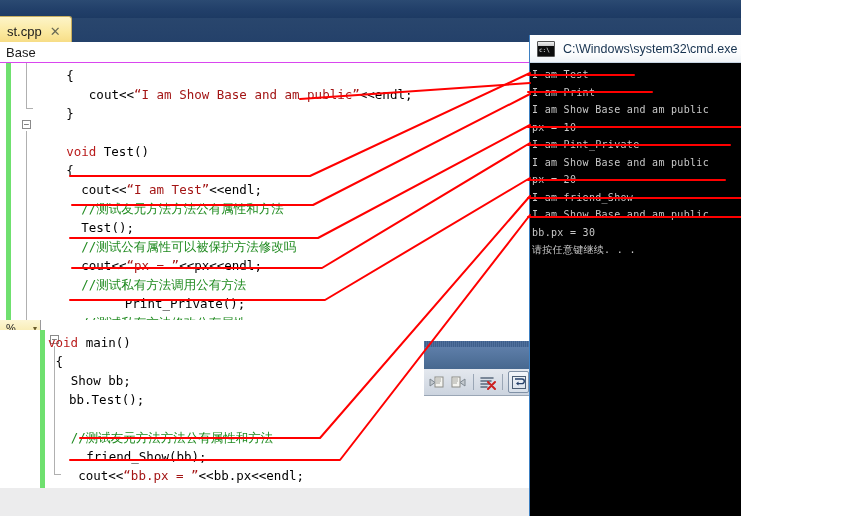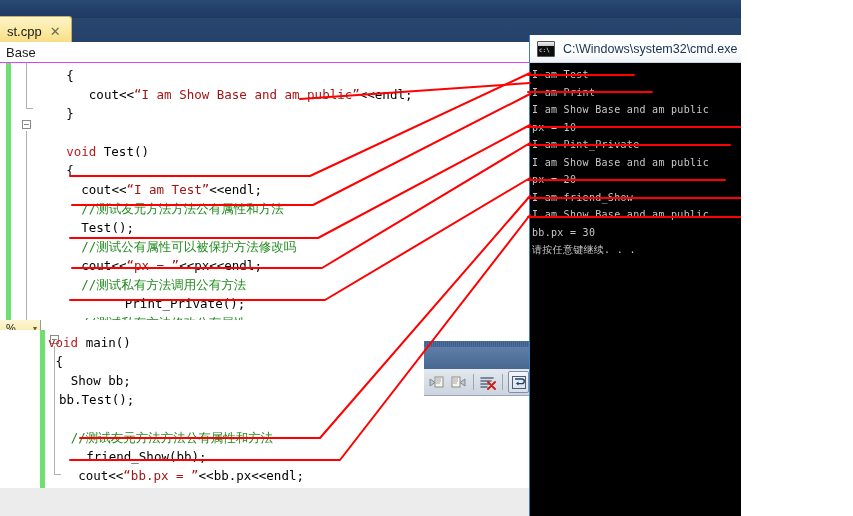--- a/index.html
+++ b/index.html
@@ -229,21 +229,21 @@
 
   <div class="editor-bottom">
     <div class="chbar" style="left:40px;top:0;height:158px;"></div>
     <div class="foldbox" style="left:50px;top:5px;">–</div>
     <div class="foldline" style="left:54px;top:16px;height:128px;"></div>
     <div class="foldtick" style="left:54px;top:144px;width:7px;"></div>
     <div id="code-bottom">
         <div class="code" style="left: 48px; top: 3px;"><span class="kw">void</span><span> main()</span></div>
         <div class="code" style="left: 55.55px; top: 22px;"><span>{</span></div>
         <div class="code" style="left: 70.65px; top: 41px;"><span>Show bb;</span></div>
-        <div class="code" style="left: 59px; top: 60px;"><span>bb.Test();</span></div>
+        <div class="code" style="left: 69px; top: 60px;"><span>bb.Test();</span></div>
         <div class="code" style="left: 70.65px; top: 98px;"><span class="cmt">//测试友元方法方法公有属性和方法</span></div>
         <div class="code" style="left: 70.65px; top: 117px; margin-left: 8px;"><span> friend_Show(bb);</span></div>
         <div class="code" style="left: 70.65px; top: 136px;"><span> cout&lt;&lt;</span><span class="str">“bb.px = ”</span><span>&lt;&lt;bb.px&lt;&lt;endl;</span></div>
       </div>
   </div>
 
   <div class="vs-panelhdr"></div>
   <div class="vs-panelhdr2"></div>
   <div class="vs-toolbar">
     <div class="tbtn">

